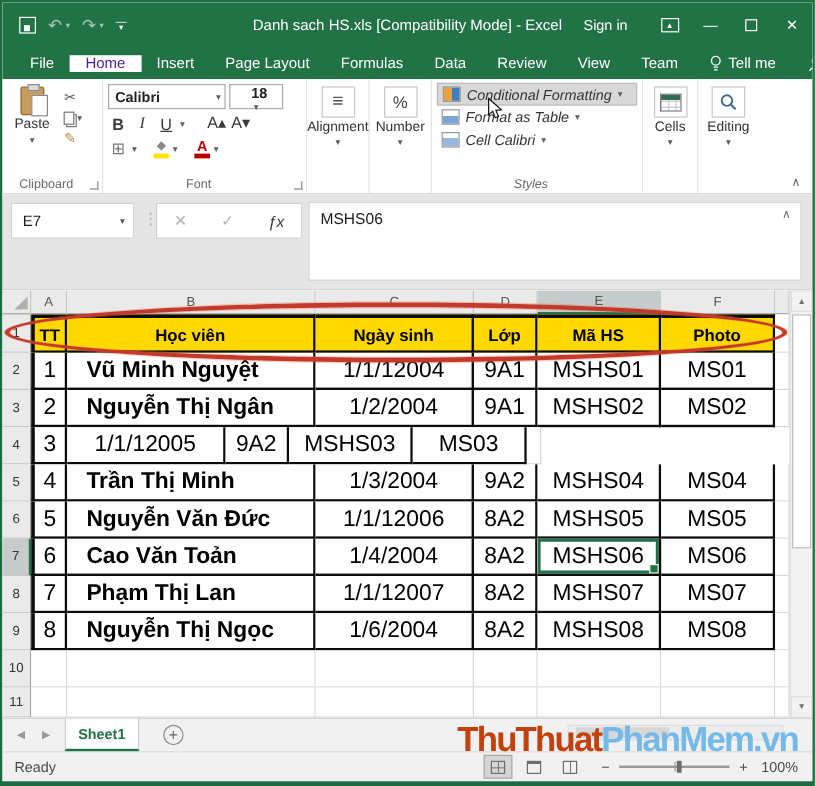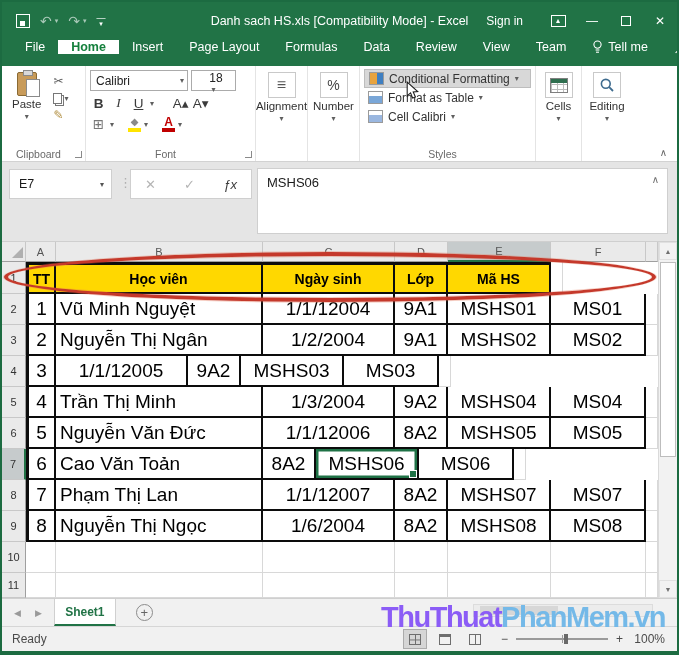--- a/index.html
+++ b/index.html
@@ -16,23 +16,23 @@
   .qcaret { font-size:7px; color:#a9c9b8; margin-left:-7px; }
   .qat-custom { display:flex; flex-direction:column; align-items:center; line-height:5px; color:#fff; font-size:9px; }
   .title-text { position:absolute; left:0; right:0; text-align:center; font-size:12.5px; pointer-events:none; }
   .tb-right { margin-left:auto; display:flex; align-items:center; gap:0; height:100%; }
   .signin { font-size:12px; padding:0 18px; }
   .tb-ctl { width:34px; height:100%; display:flex; align-items:center; justify-content:center; font-size:12px; }
   .ribbon-display { width:15px; height:12px; border:1px solid #fff; display:flex; align-items:flex-start; justify-content:center; font-size:8px; line-height:9px; }
   .maxbox { width:10px; height:10px; border:1px solid #fff; }
 
   
-  .tabrow { height:26px; background:#217346; display:flex; align-items:flex-start; padding-left:10px; }
+  .tabrow { height:26px; background:#217346; display:flex; align-items:center; padding-left:10px; }
   .tab { color:#fff; font-size:12.5px; padding:0 13px; display:flex; align-items:center; gap:5px; white-space:nowrap; }
-  .tab.active { background:#fff; color:#15803d; font-weight:700; }
+  .tab.active { background:#fff; color:#4c1d95; font-weight:400; }
 
   
   .ribbon { height:96px; background:#fff; border-bottom:1px solid #d2d2d2; display:flex; position:relative; }
   .rgroup { position:relative; border-right:1px solid #e4e4e4; padding:4px 4px 16px 4px; }
   .glabel { position:absolute; bottom:1px; left:0; right:10px; text-align:center; font-size:10.5px; color:#6a6a6a; }
   .launcher { position:absolute; right:3px; bottom:3px; width:7px; height:7px; border-right:1px solid #8a8a8a; border-bottom:1px solid #8a8a8a; }
   .bigbtn { display:flex; flex-direction:column; align-items:center; justify-content:flex-start; gap:2px; font-size:11.5px; color:#333; padding:2px 6px; }
   .caret { font-size:8px; color:#5f5f5f; }
   .iconbox { width:28px; height:26px; border:1px solid #c9c9c9; display:flex; align-items:center; justify-content:center; }
   
@@ -40,28 +40,28 @@
   .clipicon { width:20px; height:24px; background:#c89b5a; border:1px solid #8a6a33; border-radius:2px; position:relative; }
   .clipicon::before { content:''; position:absolute; top:-3px; left:5px; width:8px; height:4px; background:#d9d9d9; border:1px solid #8a8a8a; }
   .clipicon::after { content:''; position:absolute; right:-4px; bottom:-2px; width:12px; height:16px; background:#fff; border:1px solid #8a8a8a; }
   .minicol { display:flex; flex-direction:column; gap:3px; margin-left:6px; padding-top:4px; font-size:12px; color:#5a5a5a; }
   .minirow { display:flex; align-items:center; gap:2px; height:14px; }
   .copyicon { width:9px; height:11px; border:1px solid #777; background:#fff; box-shadow:2px 2px 0 -1px #fff, 2px 2px 0 0 #777; }
   
   .g-font { width:170px; }
   .fontrow { display:flex; align-items:center; gap:3px; margin-bottom:3px; }
   .combo { height:21px; border:1px solid #ababab; background:#fff; display:flex; align-items:center; font-size:12px; color:#222; }
-  .combo .cval { flex:1; padding-left:5px; }
+  .combo .cval { flex:1; padding-left:5px;font-weight:bold; }
   .combo .caret { padding:0 3px; }
   .fname { width:98px; } .fsize { width:45px;flex-direction:column; }
   .fbtn { min-width:17px; height:18px; display:flex; align-items:center; justify-content:center; font-size:13.5px; color:#3b3b3b; }
   .colorbar { display:flex; flex-direction:column; align-items:center; line-height:12px; }
   .colorbar .bar { width:13px; height:4px; margin-top:0px; }
   
-  .g-styles { width:176px; padding-top:3px; }
+  .g-styles { width:176px; padding-top:3px;font-style:italic; }
   .stylerow { display:flex; align-items:center; gap:5px; height:19px; padding:0 4px; font-size:12px; color:#333; white-space:nowrap; }
   .stylerow.hl { background:#d8d8d8; border:1px solid #bdbdbd; }
   .sicon { width:15px; height:13px; border:1px solid #9a9a9a;
            background:linear-gradient(90deg,#e8a33d 50%,#3f7fc1 50%); position:relative; }
   .sicon.t2 { background:linear-gradient(#fff 40%,#7aa7d8 40%); }
   .sicon.t3 { background:linear-gradient(#fff 40%,#9ab7e0 40%); }
   .cursor-svg { position:absolute; left:46px; top:15px; z-index:10; }
   
   .cellsicon { width:18px; height:15px; border:1px solid #7f7f7f;
                background:linear-gradient(#2f6f4f 4px,transparent 4px),
@@ -92,38 +92,38 @@
   .cw-g{width:24px;} .cw0{width:30px;} .cw1{width:207px;} .cw2{width:132px;} .cw3{width:53px;} .cw4{width:103px;} .cw5{width:95px;} .cw6{width:12px;}
   .grow { display:flex; height:31px; }
   .grow.r1 { height:32px; } .grow.r11 { height:25px; }
   .rowh { width:24px; display:flex; align-items:center; justify-content:center; font-size:11px; color:#333; background:#eaeaea; border-right:1px solid #9f9f9f; border-bottom:1px solid #c8c8c8; }
   .rowh.selr { background:#c6cbcc; border-right:2px solid #217346; }
   .cell { display:flex; align-items:center; justify-content:center; font-size:19px; color:#000; background:#fff; overflow:hidden; white-space:nowrap; }
   .cell.bk { border-right:2px solid #0c0c0c; border-bottom:2px solid #0c0c0c; }
   .cell.bk.first { border-left:3px solid #0c0c0c; }
   .r1 .cell.bk { border-top:3px solid #0c0c0c; background:#ffd800; font-weight:700; font-size:14px; }
   .cell.lt { border-right:1px solid #d8d8d8; border-bottom:1px solid #d8d8d8; }
-  .cell.leftal { justify-content:flex-start; padding-left:4px; }
+  .cell.leftal { justify-content:flex-start; padding-left:16px;font-weight:bold; }
   .cell.selcell { box-shadow:inset 0 0 0 2.5px #1f7246; position:relative; }
   .cell.selcell::after { content:''; position:absolute; right:0; bottom:0; width:6px; height:6px; background:#1f7246; border:1px solid #fff; }
   .oval { position:absolute; left:2px; top:10px; width:652px; height:50px; border:4px solid #c5392b; border-radius:50%; z-index:6; pointer-events:none; box-shadow:0 0 0 1px rgba(230,120,90,.35), inset 0 0 0 1px rgba(230,120,90,.35); }
   .vscroll { position:absolute; right:0; top:0; width:19px; height:356px; background:#f2f2f2; border-left:1px solid #dadada; }
   .varrow { height:18px; display:flex; align-items:center; justify-content:center; font-size:7px; color:#707070; background:#f2f2f2; border:1px solid #e0e0e0; }
   .varrow.dn { position:absolute; bottom:0; left:0; right:0; }
   .vthumb { position:absolute; top:20px; left:1px; right:1px; height:195px; background:#ffffff; border:1px solid #bdbdbd; }
 
   
   .sheetbar { height:28px; background:#f1f1f1; border-top:1px solid #cfcfcf; display:flex; align-items:stretch; position:relative; }
   .snav { display:flex; align-items:center; gap:14px; padding:0 12px; color:#9a9a9a; font-size:9px; }
   .sheettab { width:62px; background:#fff; border-right:1px solid #d0d0d0; border-left:1px solid #d0d0d0; border-bottom:2px solid #217346; display:flex; align-items:center; justify-content:center; font-size:12px; font-weight:700; color:#217346; }
   .newsheet { margin-left:20px; align-self:center; width:17px; height:17px; border:1px solid #8c8c8c; border-radius:50%; display:flex; align-items:center; justify-content:center; font-size:13px; color:#666; line-height:15px; }
   .hscroll { position:absolute; right:24px; top:5px; width:180px; height:13px; background:#ececec; border:1px solid #dcdcdc; }
   .hthumb { position:absolute; left:6px; top:1px; width:78px; height:9px; background:#d7d7d7; }
   .watermark { position:absolute; right:12px; bottom:17px; z-index:50; font-size:29px; font-weight:800; letter-spacing:-1.5px; white-space:nowrap; }
-  .wm-red { color:#8b5cf6; } .wm-blue { color:#74b9e8; }
+  .wm-red { color:#c2410c; } .wm-blue { color:#74b9e8; }
 
   
   .statusbar { height:25px; background:#f1f1f1; border-top:1px solid #d6d6d6; display:flex; align-items:center; font-size:12px; color:#4b4b4b; }
   .ready { padding-left:10px; flex:1; }
   .views { display:flex; align-items:center; gap:6px; margin-right:14px; }
   .view-btn { width:24px; height:20px; display:flex; align-items:center; justify-content:center; border:1px solid transparent; }
   .view-btn.active { background:#d6d6d6; border-color:#ababab; }
   .vi { width:12px; height:11px; border:1px solid #6e6e6e; }
   .vi.grid { background:linear-gradient(#6e6e6e 1px,transparent 1px), linear-gradient(90deg,#6e6e6e 1px,transparent 1px); background-size:6px 5.5px; background-position:-1px -1px; }
   .vi.layout { background:linear-gradient(#6e6e6e 2px,transparent 2px); }
@@ -346,20 +346,21 @@
           <div class="ch cw6"></div>
         </div>
       <div id="gridrows">
           <div class="grow r1">
             <div class="rowh">1</div>
             <div class="cell cw0 bk first">TT</div>
             <div class="cell cw1 bk">Học viên</div>
             <div class="cell cw2 bk">Ngày sinh</div>
             <div class="cell cw3 bk">Lớp</div>
             <div class="cell cw4 bk">Mã HS</div>
+            <div class="cell cw5 bk">Photo</div>
             <div class="cell cw6 lt"></div>
           </div>
           <div class="grow">
             <div class="rowh">2</div>
             <div class="cell cw0 bk first">1</div>
             <div class="cell cw1 bk leftal">Vũ Minh Nguyệt</div>
             <div class="cell cw2 bk">1/1/12004</div>
             <div class="cell cw3 bk">9A1</div>
             <div class="cell cw4 bk">MSHS01</div>
             <div class="cell cw5 bk">MS01</div>
@@ -401,20 +402,21 @@
             <div class="cell cw2 bk">1/1/12006</div>
             <div class="cell cw3 bk">8A2</div>
             <div class="cell cw4 bk">MSHS05</div>
             <div class="cell cw5 bk">MS05</div>
             <div class="cell cw6 lt"></div>
           </div>
           <div class="grow">
             <div class="rowh selr">7</div>
             <div class="cell cw0 bk first">6</div>
             <div class="cell cw1 bk leftal">Cao Văn Toản</div>
+            <div class="cell cw2 bk">1/4/2004</div>
             <div class="cell cw3 bk">8A2</div>
             <div class="cell cw4 bk selcell">MSHS06</div>
             <div class="cell cw5 bk">MS06</div>
             <div class="cell cw6 lt"></div>
           </div>
           <div class="grow">
             <div class="rowh">8</div>
             <div class="cell cw0 bk first">7</div>
             <div class="cell cw1 bk leftal">Phạm Thị Lan</div>
             <div class="cell cw2 bk">1/1/12007</div>

